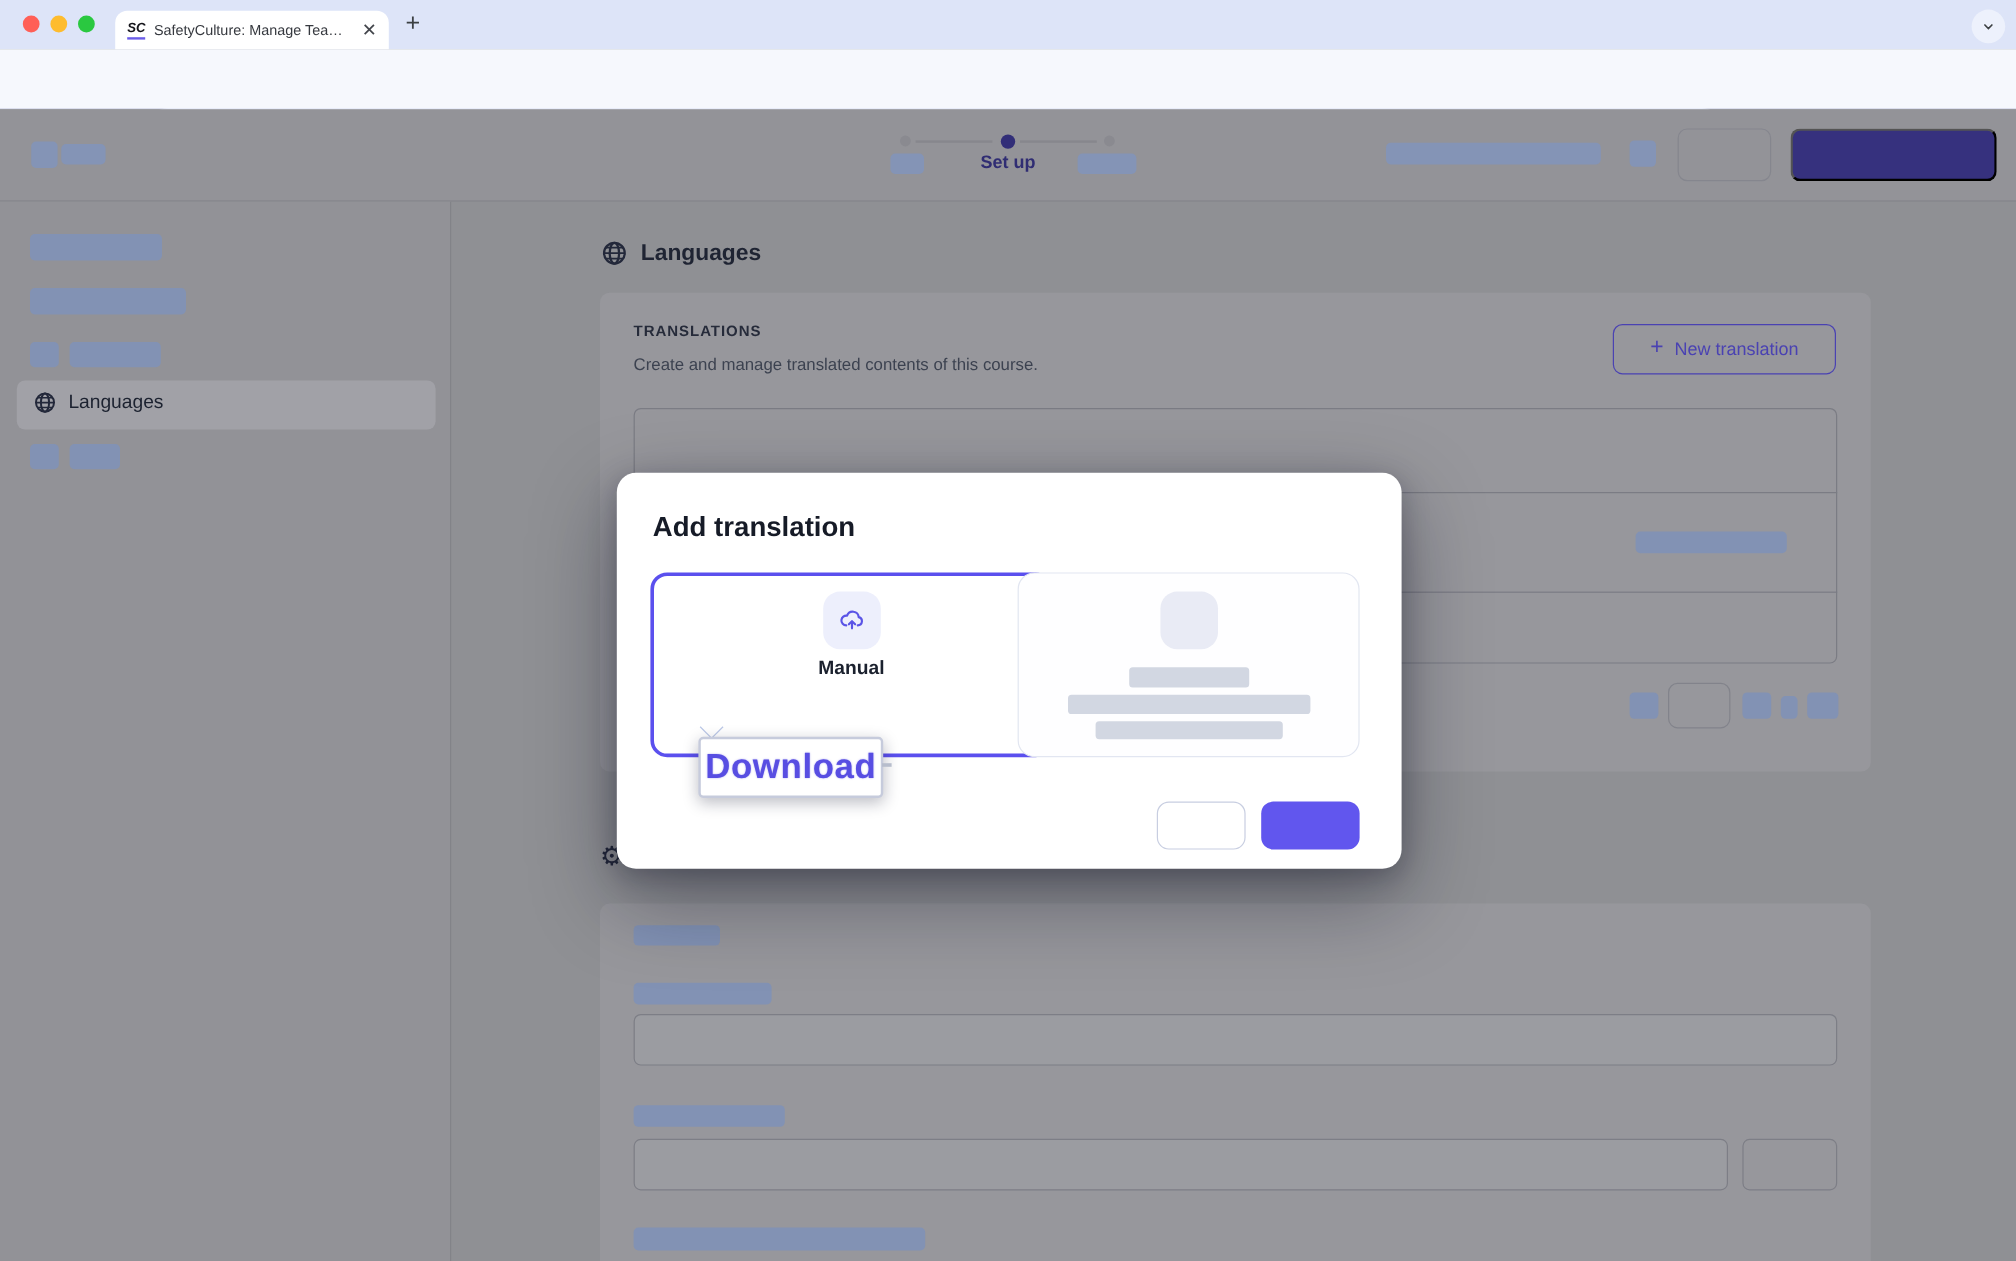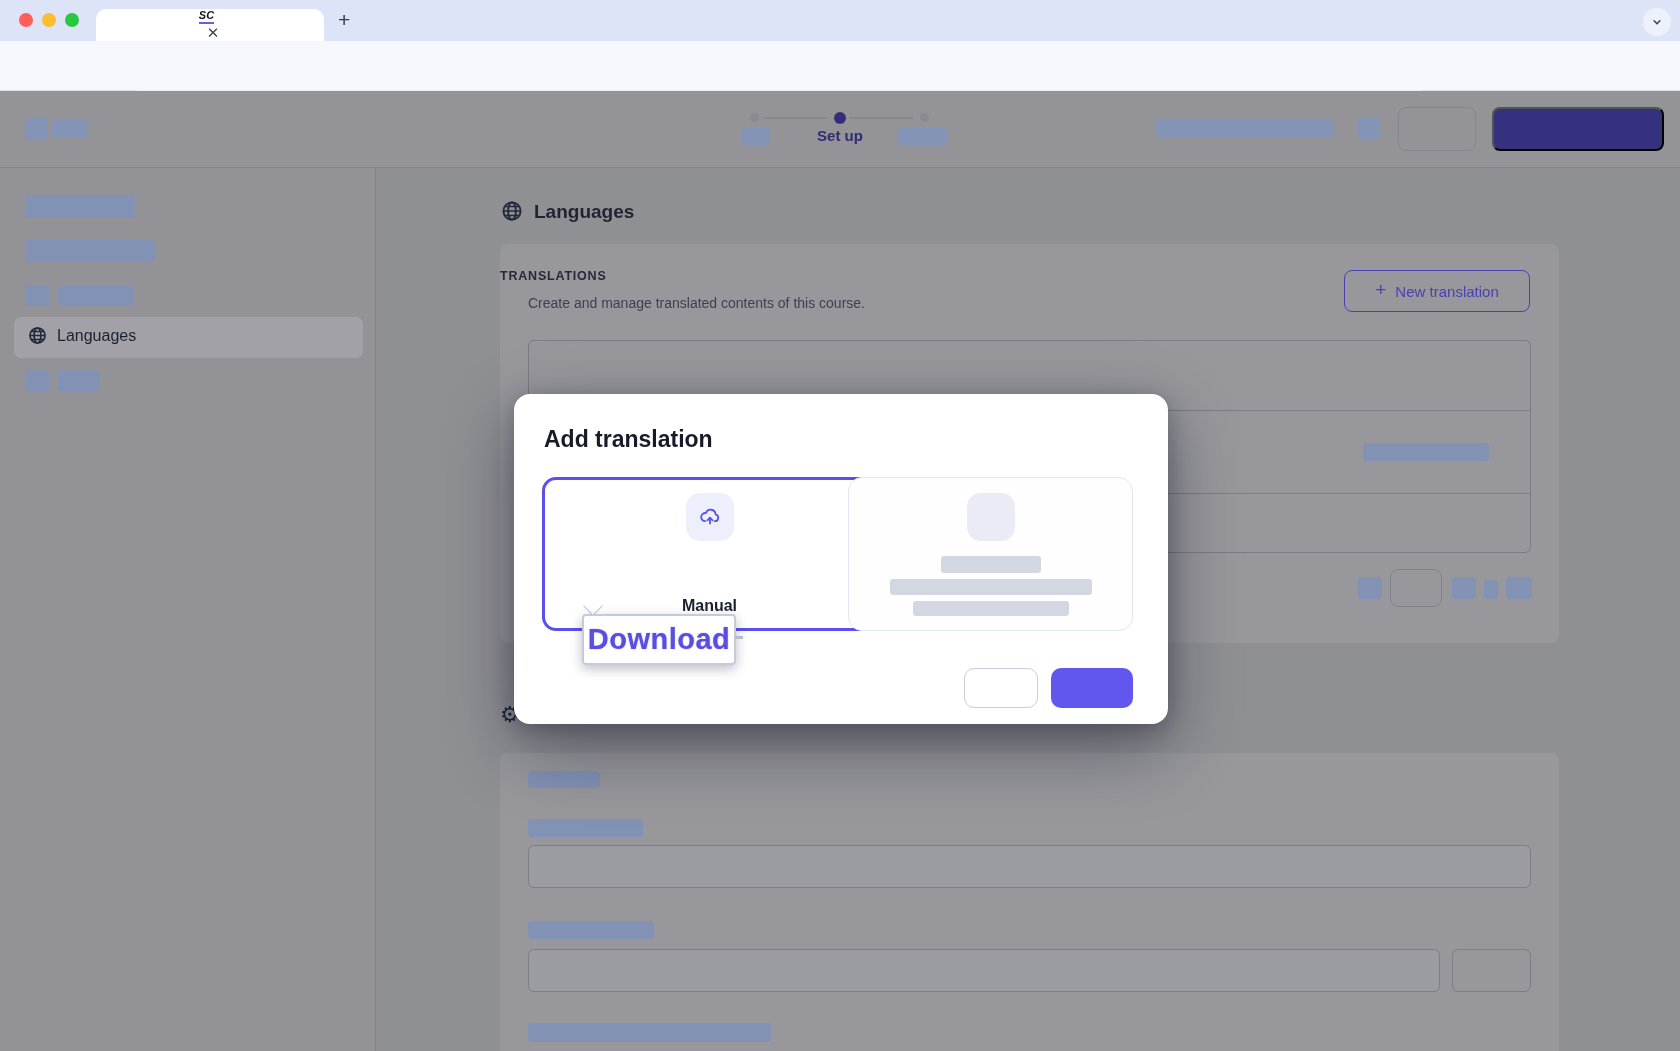--- a/index.html
+++ b/index.html
@@ -5,21 +5,21 @@
   html,body{margin:0;padding:0;background:#555;}
   #screen{position:relative;width:1680px;height:1051px;overflow:hidden;background:#8f9094;
     font-family:"Liberation Sans",sans-serif;-webkit-font-smoothing:antialiased;}
   .abs{position:absolute;}
   svg{display:block;}
 
   
   .tabstrip{position:absolute;left:0;top:0;width:1680px;height:41px;background:#dde4f8;}
   .light{position:absolute;top:13px;width:14px;height:14px;border-radius:50%;}
   .tab{position:absolute;left:96px;top:9px;width:228px;height:32px;background:#fff;
-    border-radius:10px 10px 0 0;display:flex;align-items:center;padding:0 10px;box-sizing:border-box;flex-direction:column;}
+    border-radius:10px 10px 0 0;display:flex;align-items:center;padding:0 10px;box-sizing:border-box;}
   .favicon{font-style:italic;font-weight:800;font-size:11px;color:#14141a;
     border-bottom:2px solid #6a5ce8;line-height:13px;margin-right:7px;}
   .tab-title{flex:1;font-size:12px;color:#36393f;white-space:nowrap;overflow:hidden;text-overflow:ellipsis;}
   .tab-close{font-size:15px;color:#43464c;margin-left:6px;cursor:default;}
   .newtab{position:absolute;left:338px;top:8px;font-size:21px;color:#3c4043;font-weight:400;}
   .chevron-btn{position:absolute;left:1643px;top:8px;width:28px;height:28px;border-radius:50%;
     background:#edf1fc;color:#3c4043;display:flex;align-items:center;justify-content:center;}
   .toolbar{position:absolute;left:0;top:41px;width:1680px;height:50px;background:#f6f8fd;
     border-bottom:1px solid #dcdfee;box-sizing:border-box;}
   .tbicon{position:absolute;top:55px;width:22px;height:22px;color:#44484f;}
@@ -40,42 +40,42 @@
     font-size:15px;font-weight:700;color:#302d73;}
   .hdr-btn-outline{position:absolute;left:1398px;top:107px;width:78px;height:44px;border-radius:8px;
     border:1.5px solid #85868e;box-sizing:border-box;}
   .hdr-btn-fill{position:absolute;left:1492px;top:107px;width:172px;height:44px;border-radius:8px;background:#36317e;}
   .sidebar{position:absolute;left:0;top:168px;width:376px;height:883px;background:#929297;
     border-right:1px solid #828388;box-sizing:border-box;}
   .side-sel{position:absolute;left:14px;top:149px;width:349px;height:41px;border-radius:7px;background:#a1a1a7;}
   .side-label{position:absolute;left:57px;top:159px;font-size:16px;color:#1c2230;}
   .page-title{position:absolute;left:534px;top:201px;font-size:19px;font-weight:700;color:#1f2433;}
   .card-dim{position:absolute;background:#97979c;border-radius:8px;}
-  .sec-label{position:absolute;left:500px;top:269px;font-size:12.5px;font-weight:700;
+  .sec-label{position:absolute;left:528px;top:269px;font-size:12.5px;font-weight:700;
     letter-spacing:.8px;color:#262b3a;}
   .sec-desc{position:absolute;left:528px;top:295px;font-size:14px;color:#3c4250;}
   .new-btn{position:absolute;left:1344px;top:270px;width:186px;height:42px;border-radius:8px;
     border:1.5px solid #4a42b2;box-sizing:border-box;background:transparent;color:#4a42b2;
     display:flex;align-items:center;justify-content:center;gap:9px;font-size:15px;font-weight:500;
     font-family:"Liberation Sans",sans-serif;}
   .new-btn .plus{font-size:19px;font-weight:400;margin-top:-2px;}
   .tbl{position:absolute;left:528px;top:340px;width:1003px;height:213px;border:1px solid #7b7c84;
     border-radius:6px;box-sizing:border-box;}
   .tbl-line{position:absolute;left:528px;width:1003px;height:1px;background:#7b7c84;}
   .pag-box{position:absolute;border:1.5px solid #82838b;border-radius:8px;box-sizing:border-box;}
   .input-dim{position:absolute;background:#9b9ca1;border:1px solid #7d7e86;border-radius:6px;box-sizing:border-box;}
   .icon-dim{color:#23283a;}
 
   
   .modal{position:absolute;left:514px;top:394px;width:654px;height:330px;background:#fff;border-radius:16px;
     box-shadow:0 24px 70px rgba(10,12,30,.40),0 6px 22px rgba(10,12,30,.25);z-index:30;}
   .modal-title{position:absolute;left:30px;top:32px;font-size:23px;font-weight:700;color:#161b27;}
   .opt-card{position:absolute;top:83px;background:#fff;border-radius:14px;box-sizing:border-box;
     display:flex;flex-direction:column;align-items:center;}
-  .opt-manual{left:28px;width:335px;height:154px;border:3px solid #5b50ee;padding-top:13px;gap:48px;}
+  .opt-manual{left:28px;width:335px;height:154px;border:3px solid #5b50ee;padding-top:13px;}
   .opt-upload{left:334px;width:285px;height:154px;border:1.5px solid #e2e6f1;padding-top:15px;background:#fefeff;}
   .tile{width:48px;height:48px;border-radius:14px;display:flex;align-items:center;justify-content:center;}
   .tile-manual{background:#edeffc;color:#5a54e6;}
   .tile-skel{background:#e9ebf5;}
   .opt-title{margin-top:8px;font-size:16px;font-weight:600;color:#1b212e;}
   .opt-desc{margin-top:2px;font-size:13.5px;line-height:20px;color:#454c59;text-align:center;width:262px;}
   .dl-box{display:inline-block;background:#fff;border:1.5px solid #bac7e6;border-radius:5px;
     padding:0 6px;margin-right:4px;color:#5a50e4;box-shadow:0 1px 3px rgba(30,40,80,.15);position:relative;z-index:2;}
   .dl-tail{position:absolute;left:72px;top:205px;width:13px;height:13px;background:#fff;
     border-left:1.5px solid #bac7e6;border-bottom:1.5px solid #bac7e6;transform:rotate(-45deg);z-index:3;}

